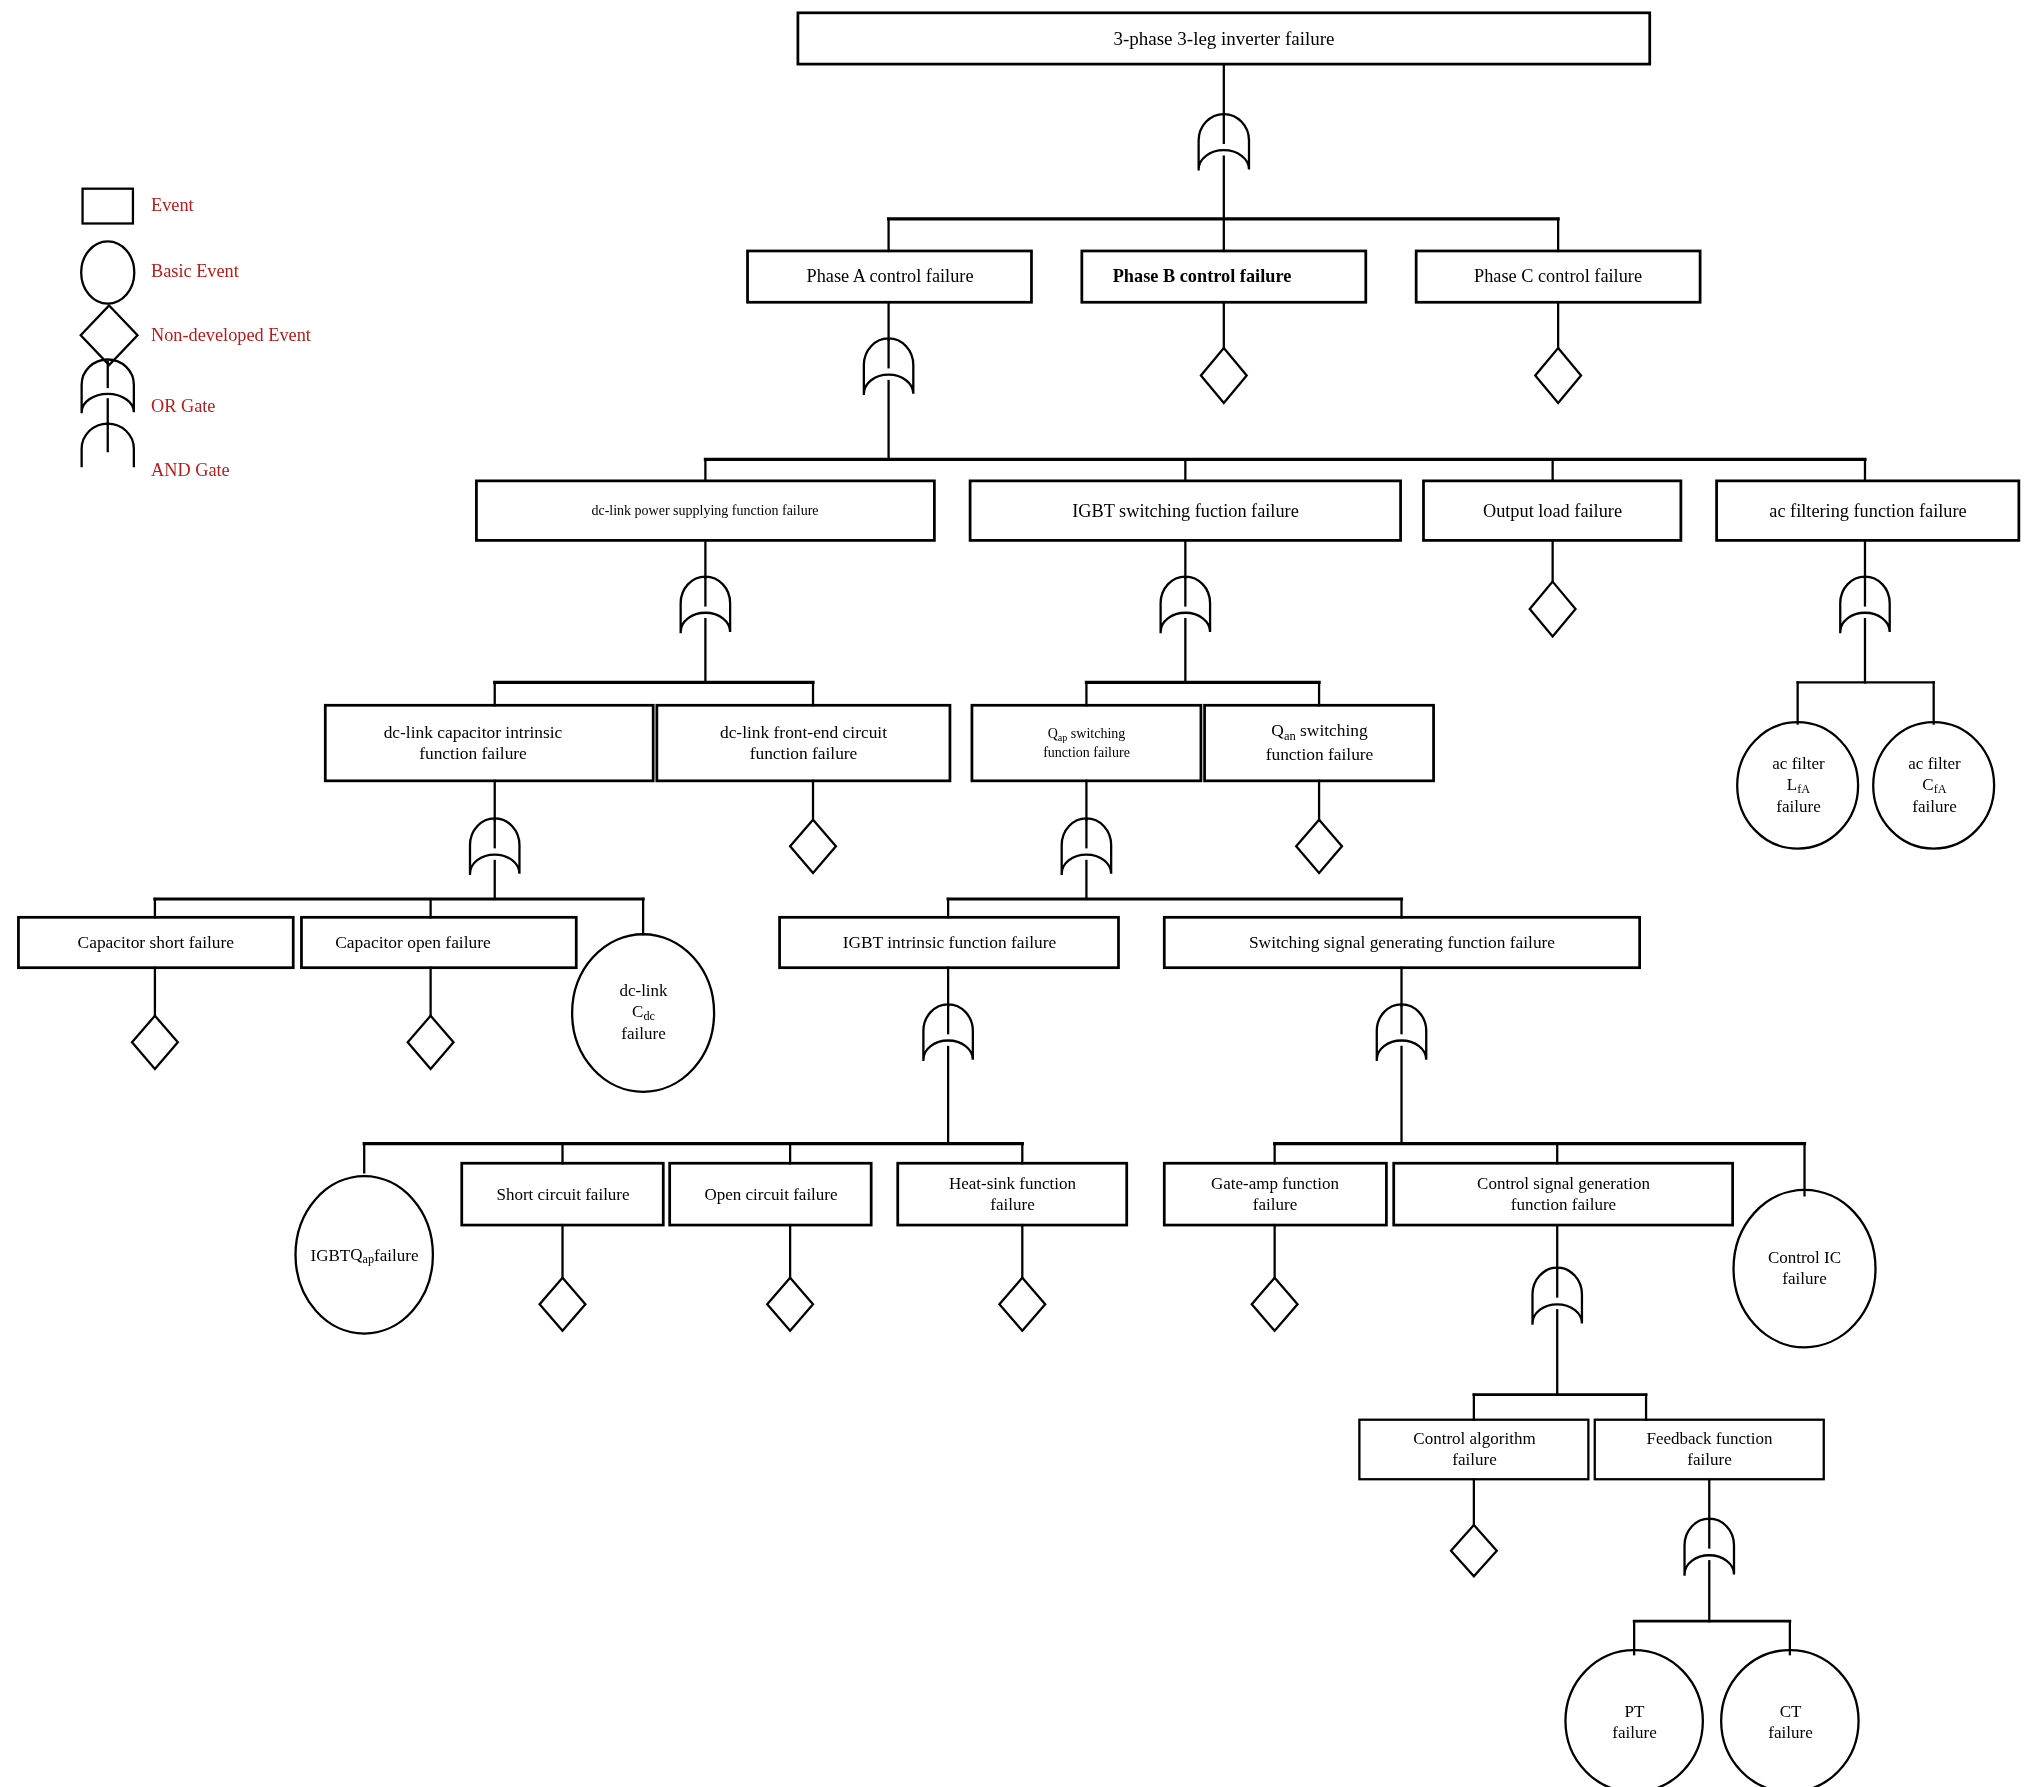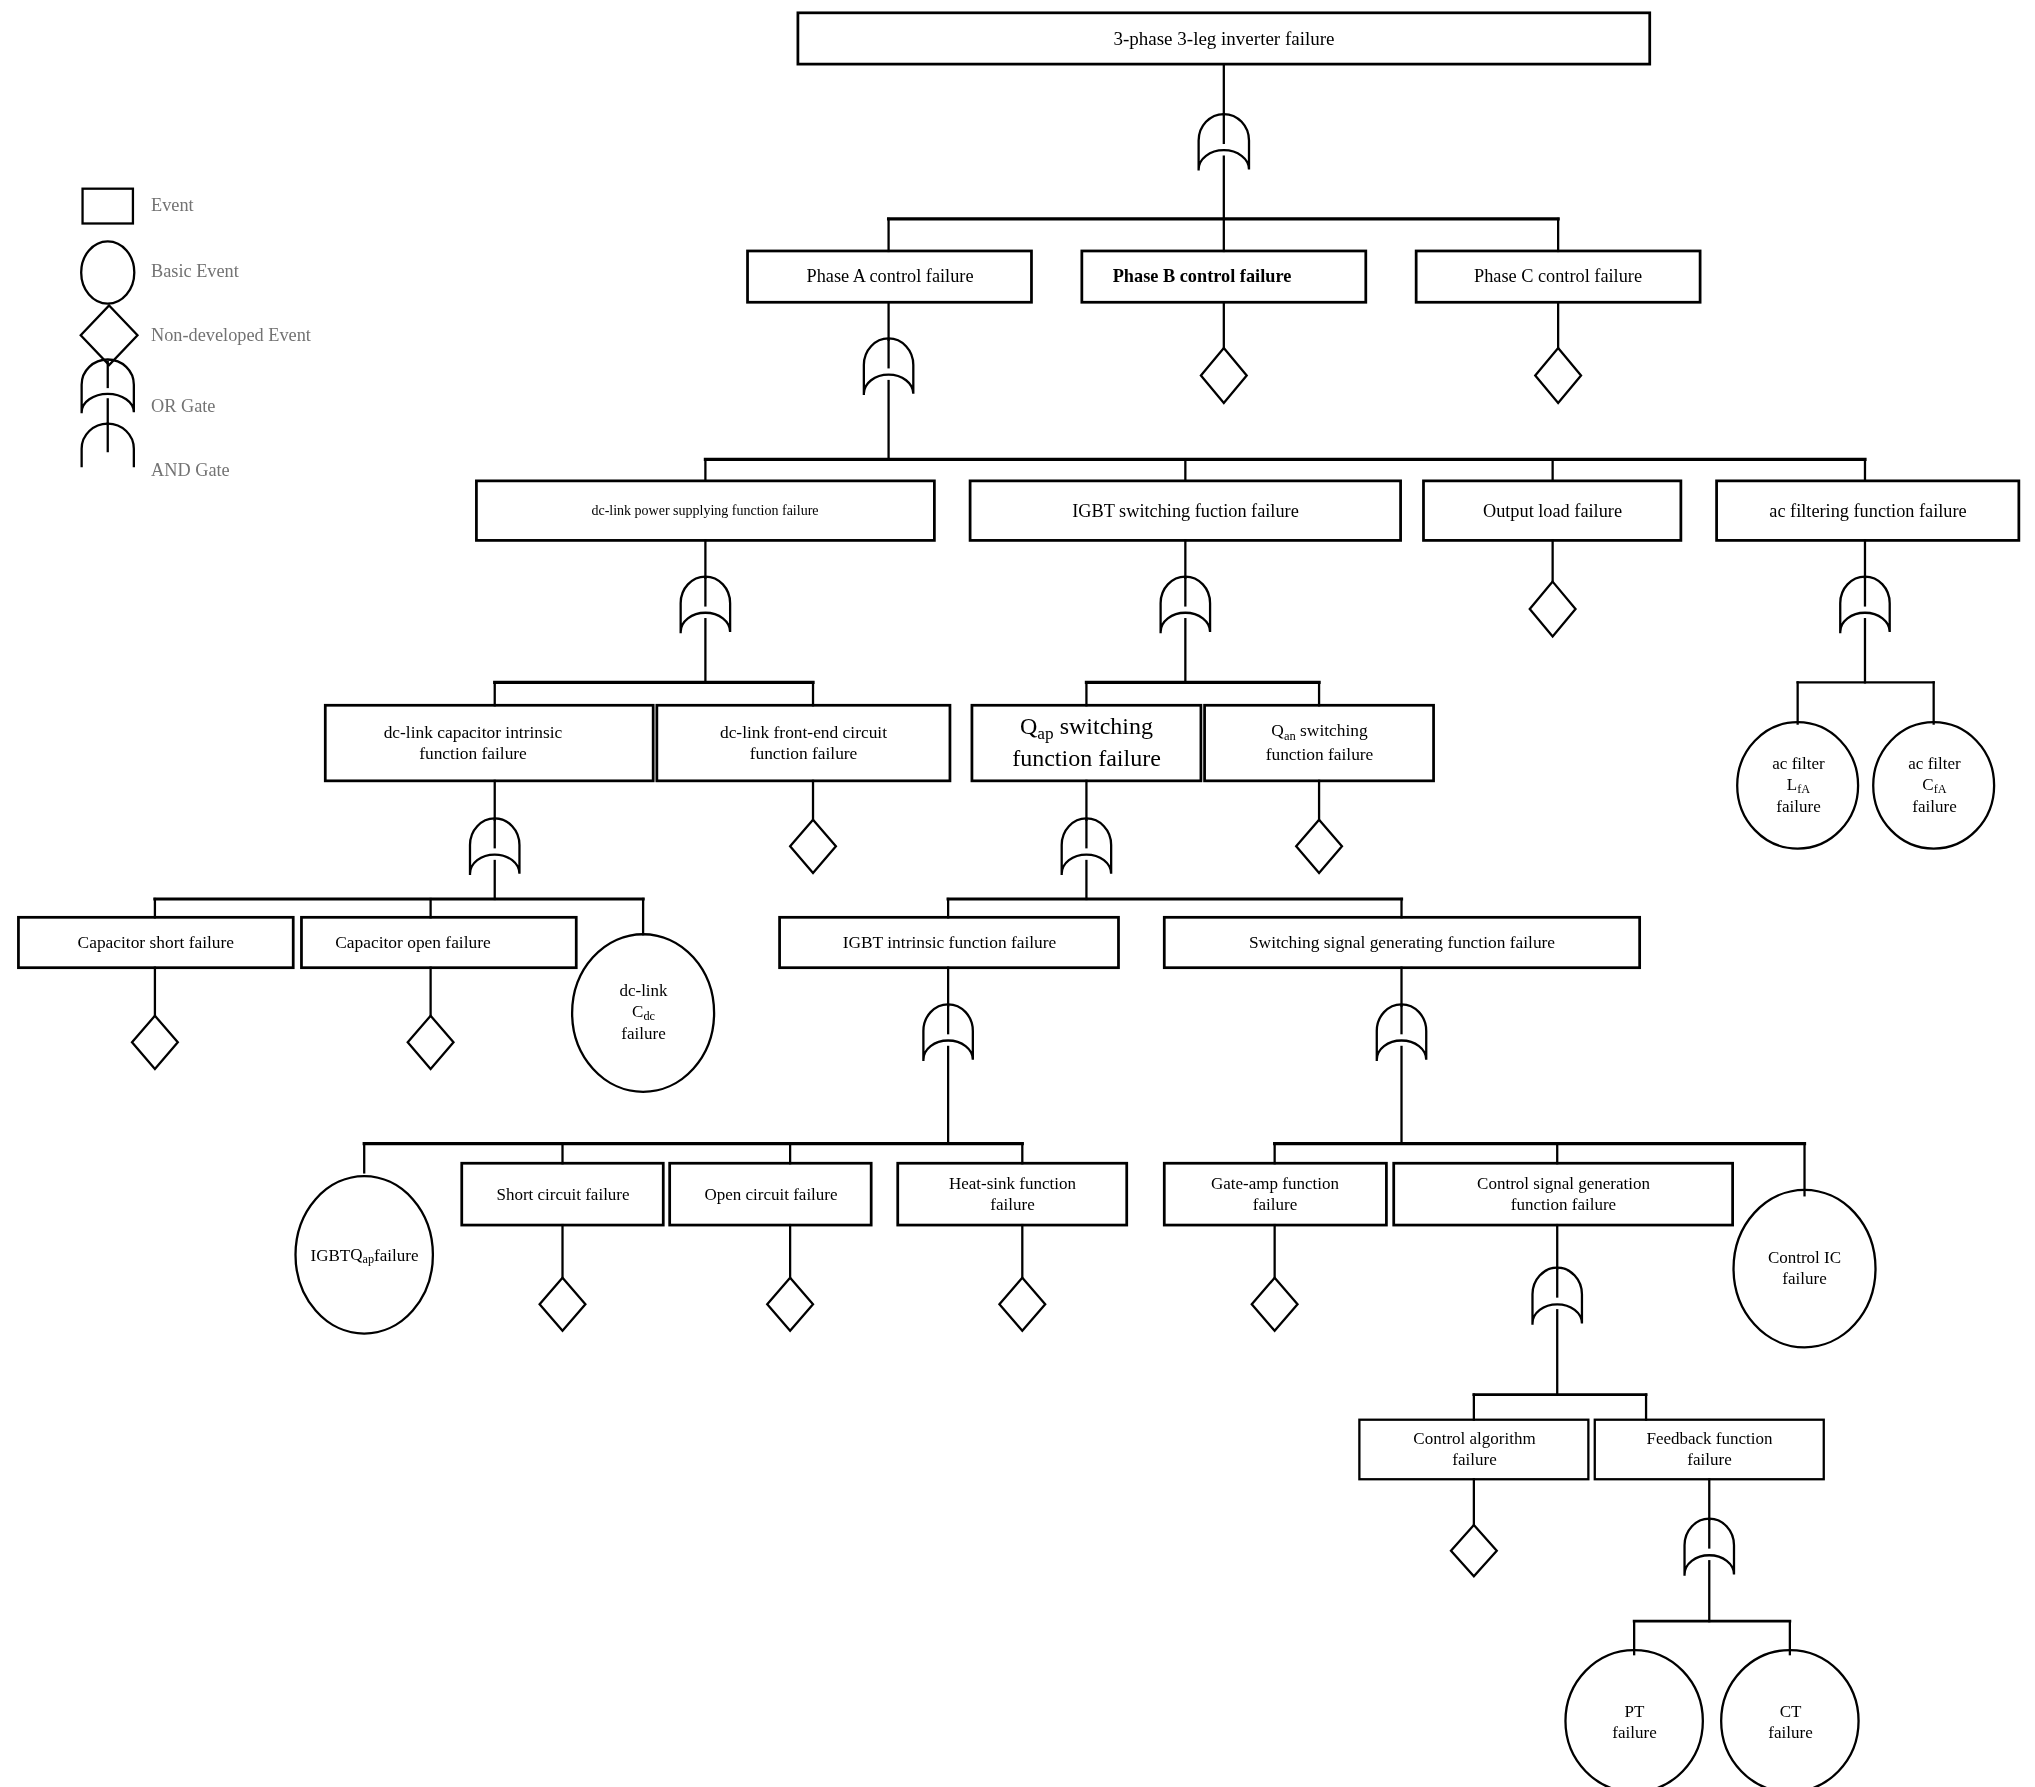--- a/index.html
+++ b/index.html
@@ -2,21 +2,21 @@
 <html style="font-size:7.3px"><head>
 <meta charset="utf-8">
 <style>
   html,body{margin:0;padding:0;background:#ffffff;}
   body{font-family:"Liberation Serif","DejaVu Serif",serif;color:#000;}
   #stage{position:relative;width:2035px;height:1787px;background:#fff;overflow:hidden;}
   #ft{position:absolute;left:0;top:0;width:2035px;height:1787px;}
   .lbl{position:absolute;display:flex;align-items:center;justify-content:center;
        text-align:center;line-height:1.22;color:#000;box-sizing:border-box;
        pointer-events:none;white-space:pre-line;}
-  .legend-text{position:absolute;font-size:18.3px;color:#737373;white-space:nowrap;}
+  .legend-text{position:absolute;font-size:18.3px;color:#b91c1c;white-space:nowrap;}
   sub{font-size:0.72em;vertical-align:-0.28em;}
 </style>
 </head>
 <body>
 
 <div id="stage">
 
   <svg id="ft" viewBox="0 0 4443 3902">
     <g fill="none" stroke="#000" stroke-width="5" stroke-linecap="square">
 
@@ -230,21 +230,21 @@
   <div class="lbl" style="left:1717px;top:481px;width:302px;height:60px;font-size:18.3px;">ac filtering function failure</div>
 
   <div class="lbl" style="left:325px;top:705px;width:296px;height:76px;font-size:17.4px;flex-direction:column;">
     <span>dc-link capacitor intrinsic</span>
     <span>function failure</span>
   </div>
   <div class="lbl" style="left:657px;top:705px;width:293px;height:76px;font-size:17.4px;flex-direction:column;">
     <span>dc-link front-end circuit</span>
     <span>function  failure</span>
   </div>
-  <div class="lbl" style="left:972px;top:705px;width:229px;height:76px;font-size:24px;flex-direction:column;">
+  <div class="lbl" style="left:972px;top:705px;width:229px;height:76px;font-size:14px;flex-direction:column;">
     <span><span>Q</span><sub>ap</sub><span> switching</span></span>
     <span>function failure</span>
   </div>
   <div class="lbl" style="left:1205px;top:705px;width:229px;height:76px;font-size:17.4px;flex-direction:column;">
     <span><span>Q</span><sub>an</sub><span> switching</span></span>
     <span>function failure</span>
   </div>
 
   <div class="lbl" style="left:1738px;top:731px;width:121px;height:110px;font-size:17px;flex-direction:column;">
     <span>ac filter</span>

